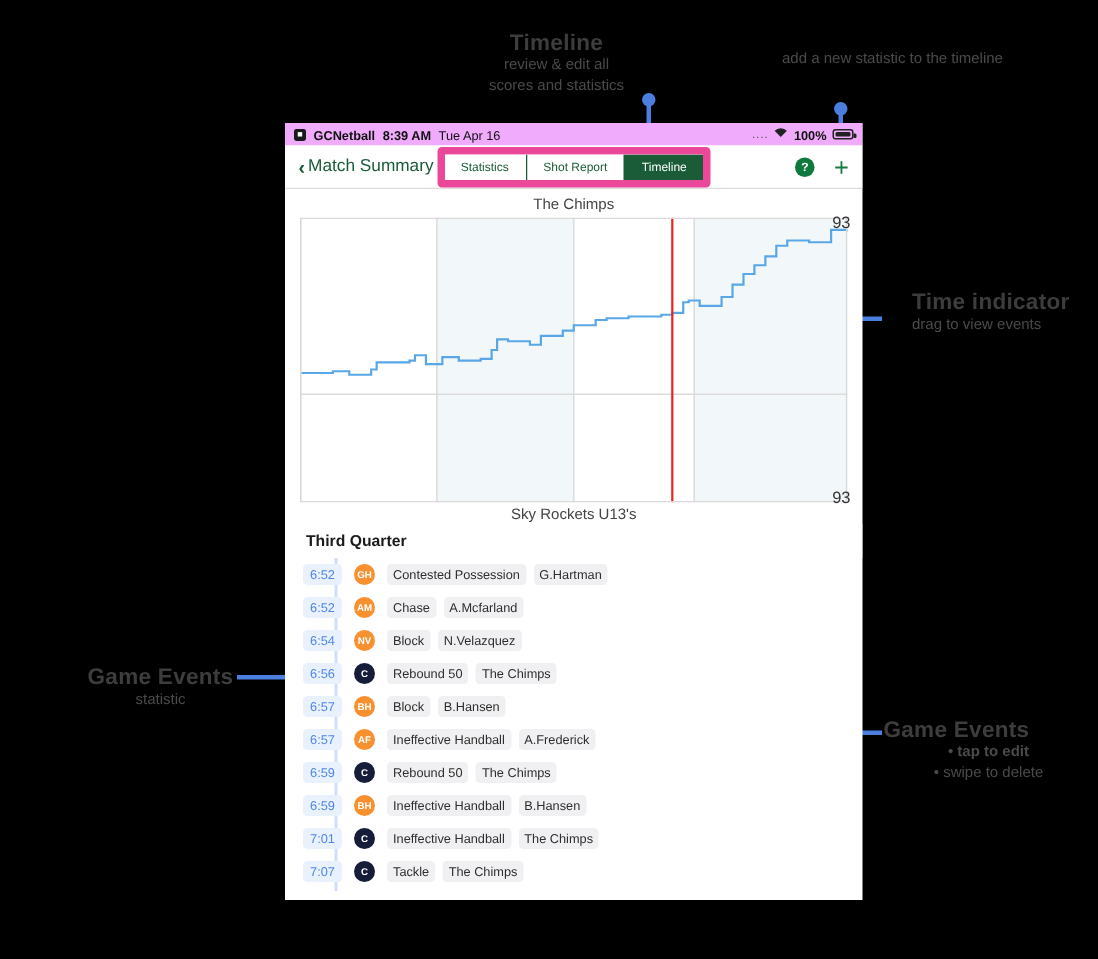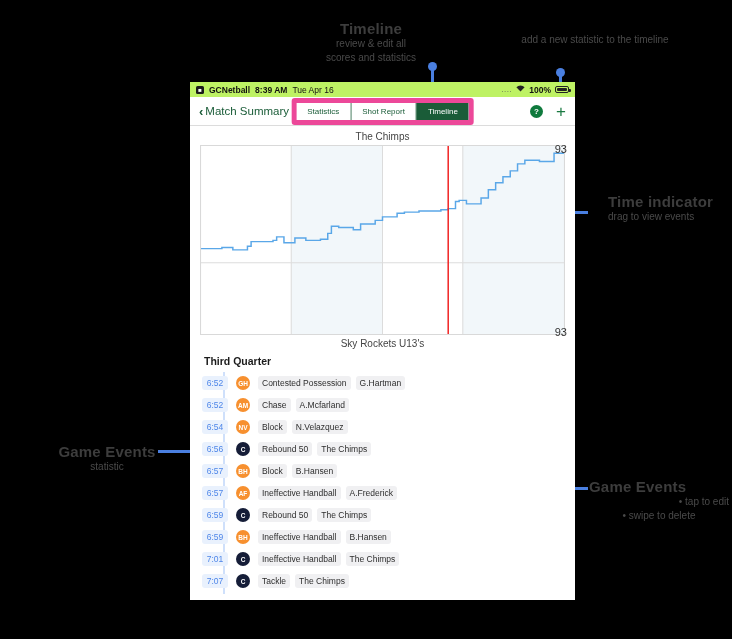--- a/index.html
+++ b/index.html
@@ -24,21 +24,21 @@
   .leader-h{height:3px;}
   .dot{position:absolute;width:9px;height:9px;border-radius:50%;background:#4a7fe0;}
 
   
   #device{
     position:absolute;left:190px;top:82px;width:385px;height:518px;
     background:#ffffff;overflow:hidden;
   }
   
   .statusbar{
-    height:15px;background:#bef264;display:flex;align-items:center;
+    height:15px;background:#f0abfc;display:flex;align-items:center;
     font-size:8.5px;color:#111;padding:0 6px;box-sizing:border-box;
   }
   .sb-left{display:flex;align-items:center;gap:5px;}
   .sb-appicon{
     width:8px;height:8px;border-radius:1.6px;background:#1a1a1a;color:#fff;
     font-size:6px;display:flex;align-items:center;justify-content:center;
   }
   .sb-app{font-weight:bold;font-size:8.5px;}
   .sb-time{font-weight:bold;font-size:8.5px;}
   .sb-date{font-size:8.5px;text-align:right;}
@@ -158,21 +158,21 @@
 
 <div class="callout" style="left:22px;top:443px;width:170px;">
   <div class="c-title">Game Events</div>
   <div class="c-sub">statistic</div>
 </div>
 <div class="leader leader-h" style="left:158px;top:450px;width:46px;"></div>
 <div class="dot" style="left:199px;top:447px;"></div>
 
 <div class="callout" style="left:589px;top:478px;width:140px;text-align:left;">
   <div class="c-title">Game Events</div>
-  <div class="c-sub" style="text-align:right;">• tap to edit</div>
+  <div class="c-sub" style="text-align:center;font-weight:bold;">• tap to edit</div>
   <div class="c-sub" style="text-align:center;">• swipe to delete</div>
 </div>
 <div class="leader leader-h" style="left:424px;top:487px;width:164px;"></div>
 <div class="dot" style="left:419px;top:484px;"></div>
 
 <div id="device">
 
   <div class="statusbar">
     <div class="sb-left">
       <span class="sb-appicon">■</span>

